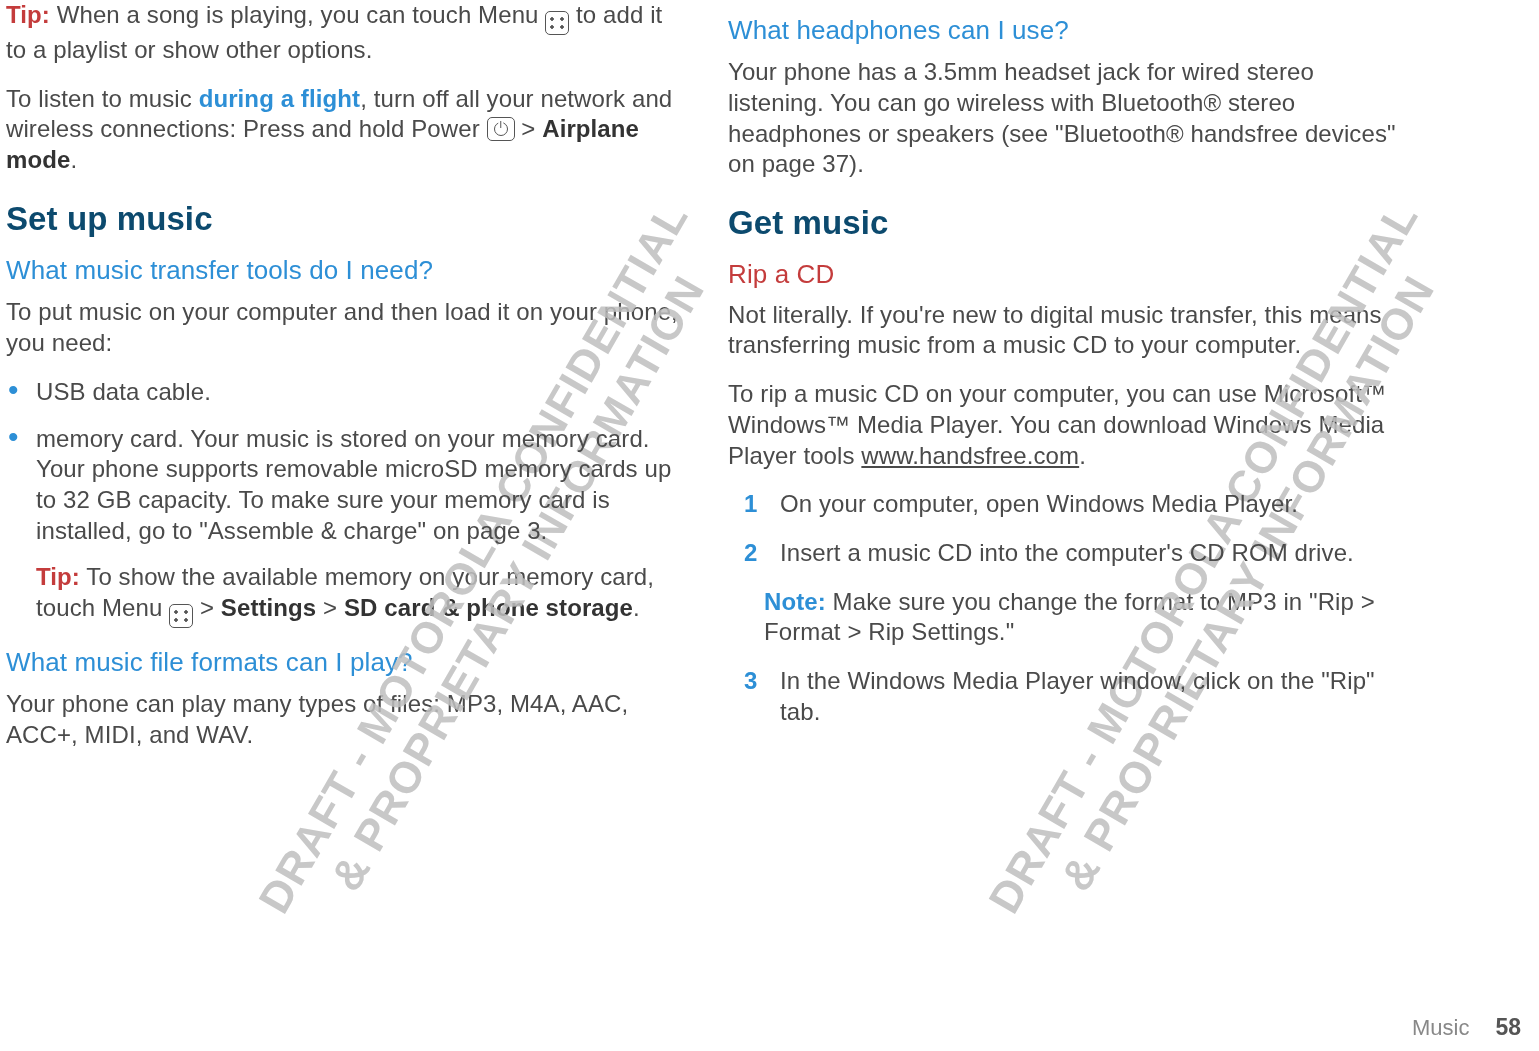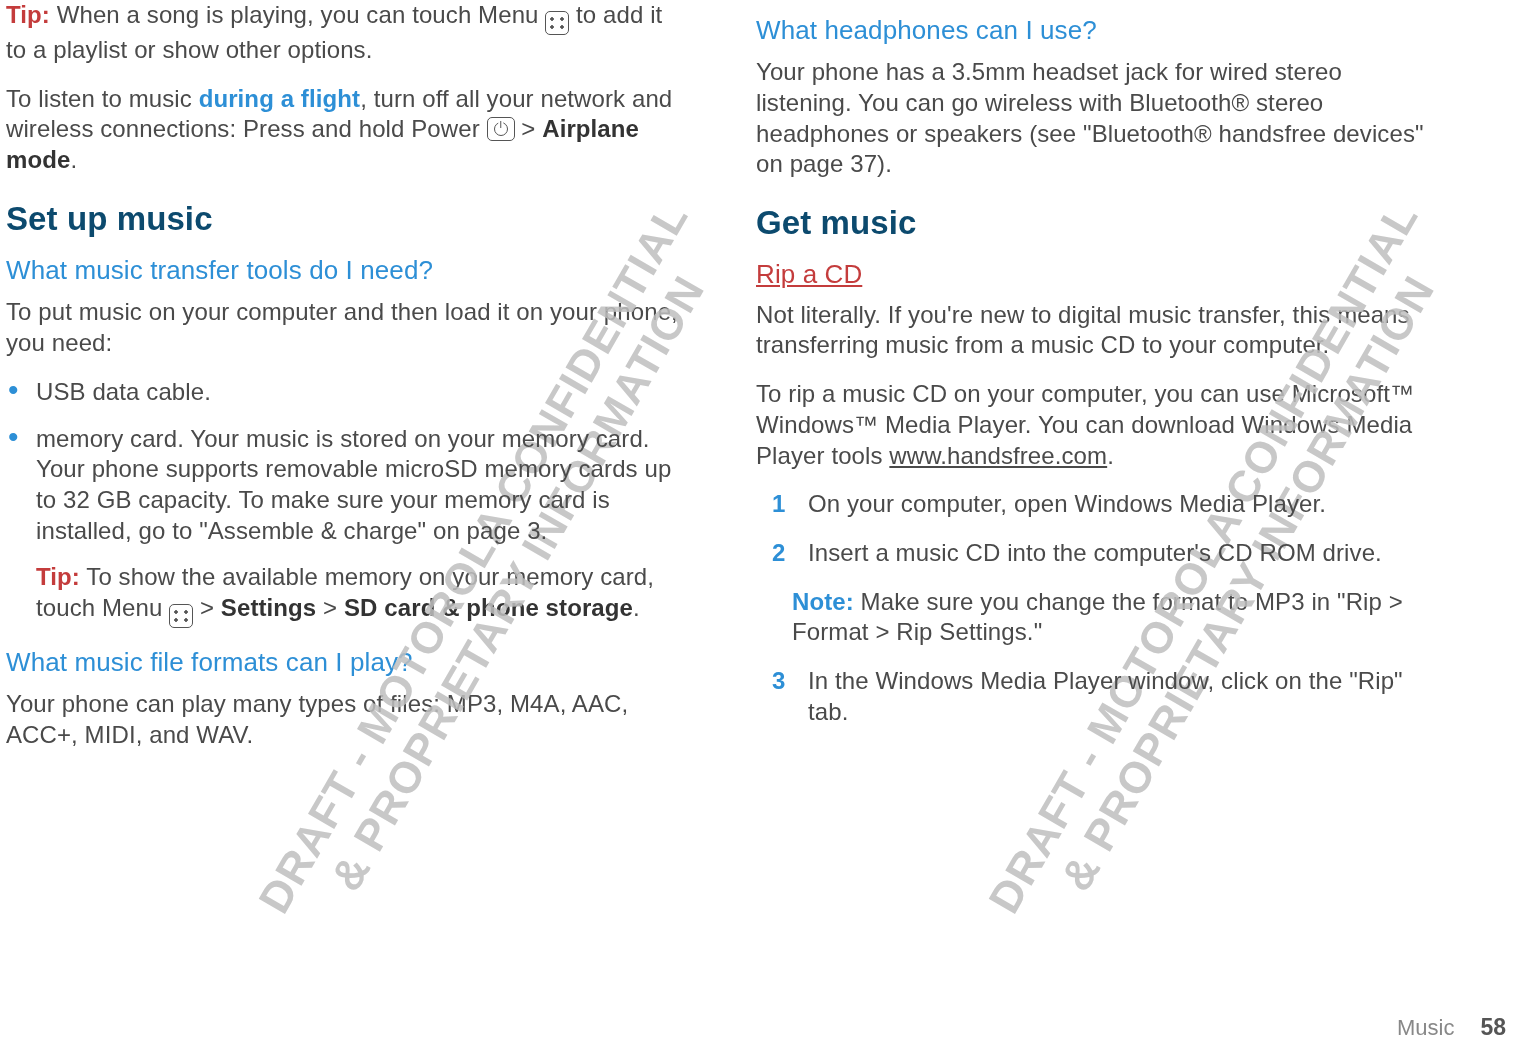--- a/index.html
+++ b/index.html
@@ -15,21 +15,21 @@
     overflow: hidden;
   }
   .page {
     position: relative;
     width: 1539px;
     height: 1051px;
     box-sizing: border-box;
   }
   .columns {
     display: flex;
-    gap: 70px;
+    gap: 42px;
     padding: 0 46px 0 6px;
     box-sizing: border-box;
   }
   .col {
     width: 680px;
     font-size: 24px;
     line-height: 1.28;
     letter-spacing: 0.1px;
   }
   .col p { margin: 0 0 18px 0; }
@@ -43,21 +43,20 @@
     color: #2d8fd6;
     font-size: 26px;
     font-weight: 400;
     margin: 14px 0 10px 0;
   }
   .h3-red {
     color: #c43c3c;
     font-size: 26px;
     font-weight: 400;
     margin: 14px 0 8px 0;
-    text-decoration: underline;
   }
   .bold { font-weight: 700; color: #333; }
   .tip { color: #c43c3c; font-weight: 700; }
   .note { color: #2d8fd6; font-weight: 700; }
   .link-bold { color: #2d8fd6; font-weight: 700; }
   ul.bullets {
     list-style: none;
     padding: 0;
     margin: 0 0 10px 0;
   }
@@ -158,21 +157,21 @@
     width: 1.5px;
     height: 7px;
     background: #555;
     transform: translateX(-50%);
     box-shadow: 0 -1px 0 2px #fff;
   }
   .underline { text-decoration: underline; }
   .footer {
     position: absolute;
     bottom: 10px;
-    right: 33px;
+    right: 18px;
     display: flex;
     align-items: baseline;
     gap: 26px;
     color: #888;
     font-size: 22px;
   }
   .footer .pagenum {
     font-weight: 700;
     color: #555;
     font-size: 23px;

